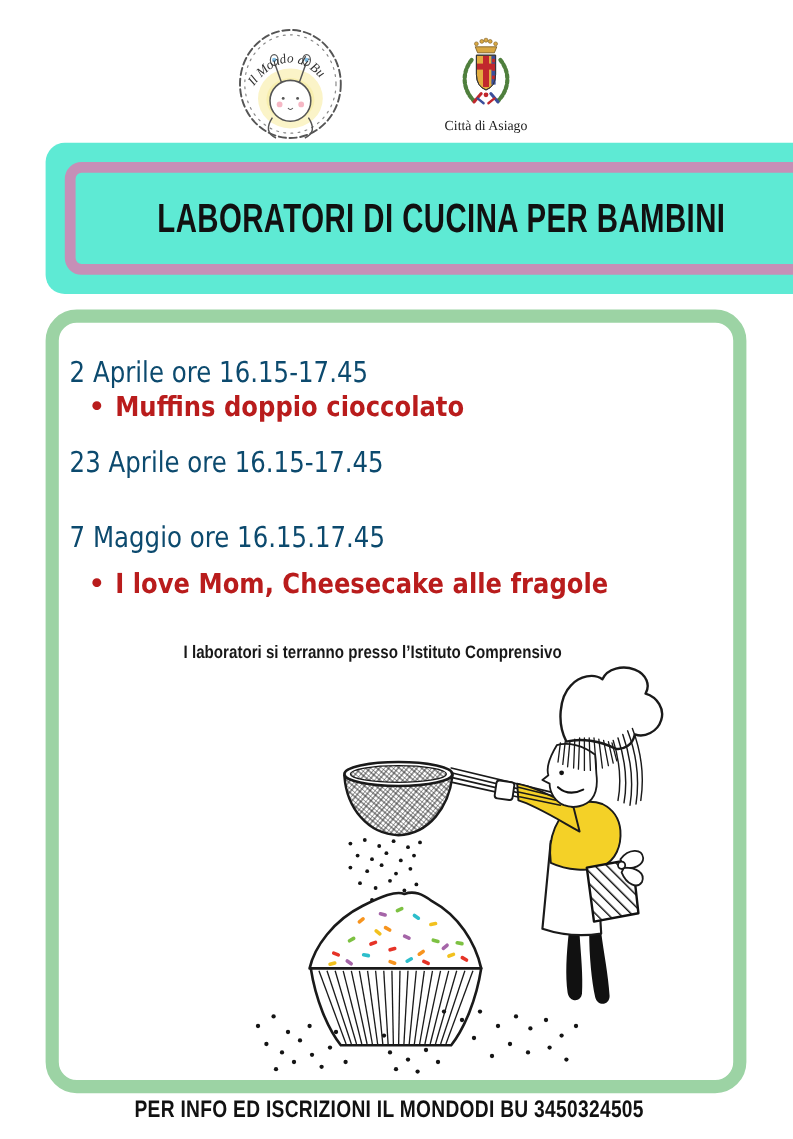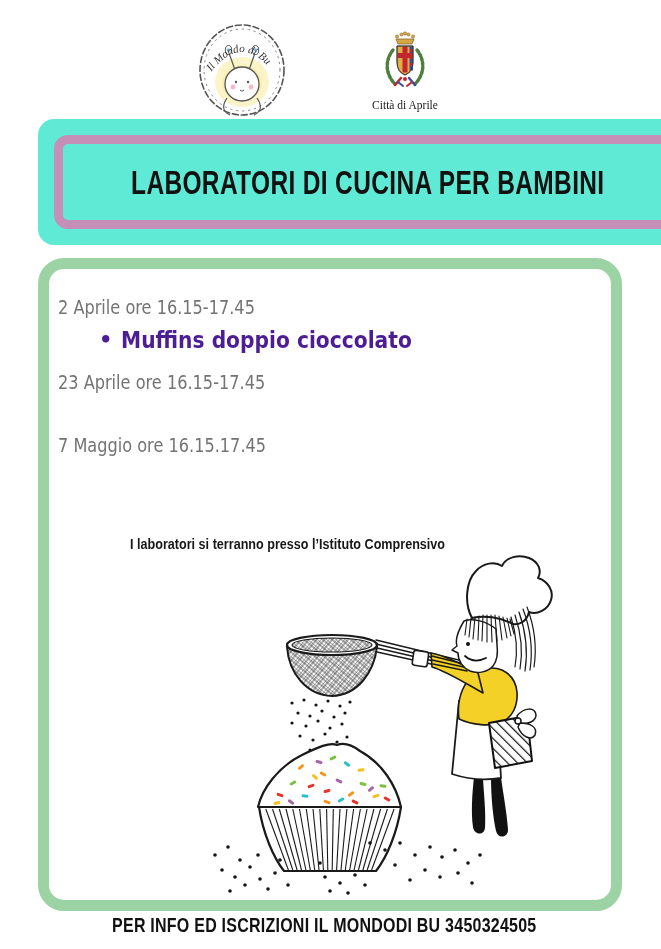--- a/index.html
+++ b/index.html
@@ -17,29 +17,29 @@
   .banner-inner{position:absolute;left:16px;right:16px;top:16px;bottom:16px;
                 border:9px solid #C68FB7;border-radius:14px;
                 display:flex;align-items:center;justify-content:center;}
   .title{font-family:"Liberation Sans",sans-serif;font-weight:700;font-size:34px;color:#111;
          white-space:nowrap;display:inline-block;transform:scaleX(0.72);letter-spacing:0.5px;}
 
   
   .green-box{left:38px;top:258px;width:584px;height:653px;box-sizing:border-box;
              border:11px solid #9CD3A4;border-radius:26px;background:#ffffff;}
 
-  .date-line{font-size:19px;color:#737373;white-space:nowrap;}
+  .date-line{font-size:24px;color:#0c4a6e;white-space:nowrap;}
   .date-line .tx{display:inline-block;transform:scaleX(0.85);transform-origin:left center;}
-  .item-line{font-size:23px;font-weight:700;color:#4c1d95;white-space:nowrap;margin-left:25px;}
+  .item-line{font-size:23px;font-weight:700;color:#b91c1c;white-space:nowrap;}
   .item-line .tx{display:inline-block;transform:scaleX(0.88);transform-origin:left center;}
   .item-line .bullet{display:inline-block;margin-right:9px;font-size:21px;vertical-align:1px;}
 
   .venue{left:38px;top:534px;width:500px;text-align:center;
          font-family:"Liberation Sans",sans-serif;font-weight:700;font-size:15px;
-         line-height:19px;color:#181818;}
+         line-height:19px;color:#181818;padding-left:23px;}
   .venue .tx{display:inline-block;transform:scaleX(0.84);white-space:nowrap;}
 
   .illu{left:180px;top:555px;width:420px;height:348px;}
 
   .footer{left:0;right:12px;top:914px;text-align:center;}
   .footer .tx{font-family:"Liberation Sans",sans-serif;font-weight:700;font-size:20px;color:#111;
               display:inline-block;transform:scaleX(0.80);white-space:nowrap;letter-spacing:0.3px;}
 </style>
 </head>
 <body>
@@ -98,41 +98,43 @@
         <path d="M16,20 L32,20 L32,36 Q32,46 24,49 Q16,46 16,36 Z" fill="none" stroke="#333" stroke-width="0.8"></path>
       </g>
       <g>
         <path d="M20,52 l-6,7" stroke="#C1272D" stroke-width="2.5" stroke-linecap="round"></path>
         <path d="M28,52 l6,7" stroke="#3B4E9B" stroke-width="2.5" stroke-linecap="round"></path>
         <path d="M17,56 l5,4" stroke="#3B4E9B" stroke-width="2" stroke-linecap="round"></path>
         <path d="M31,56 l-5,4" stroke="#C1272D" stroke-width="2" stroke-linecap="round"></path>
         <circle cx="24" cy="53" r="2" fill="#C1272D"></circle>
       </g>
     </svg>
-    <div class="crest-caption">Città di Aprile</div>
+    <div class="crest-caption">Città di Asiago</div>
   </div>
 
   <div class="abs banner">
     <div class="banner-inner">
       <span class="title">LABORATORI DI CUCINA PER BAMBINI</span>
     </div>
   </div>
 
   <div class="abs green-box"></div>
 
   <div class="abs date-line" style="left:58px;top:296px;">
     <span class="tx">2 Aprile ore 16.15-17.45</span></div>
   <div class="abs item-line" style="left:74px;top:327px;">
     <span class="bullet">•</span><span class="tx">Muffins doppio cioccolato</span></div>
 
   <div class="abs date-line" style="left:58px;top:371px;">
     <span class="tx">23 Aprile ore 16.15-17.45</span></div>
 
   <div class="abs date-line" style="left:58px;top:434px;">
     <span class="tx">7 Maggio ore 16.15.17.45</span></div>
+  <div class="abs item-line" style="left:74px;top:474px;">
+    <span class="bullet">•</span><span class="tx">I love Mom, Cheesecake alle fragole</span></div>
 
   <div class="abs venue">
     <div><span class="tx">I laboratori si terranno presso l’Istituto Comprensivo</span></div>
   </div>
 
   <svg class="abs illu" viewBox="0 0 420 348">
     <defs>
       <pattern id="mesh" width="6" height="6" patternUnits="userSpaceOnUse" patternTransform="rotate(40)">
         <path d="M0,0 H6 M0,0 V6 M0,3 H6 M3,0 V6" stroke="#222" stroke-width="0.7" fill="none"></path>
       </pattern>

